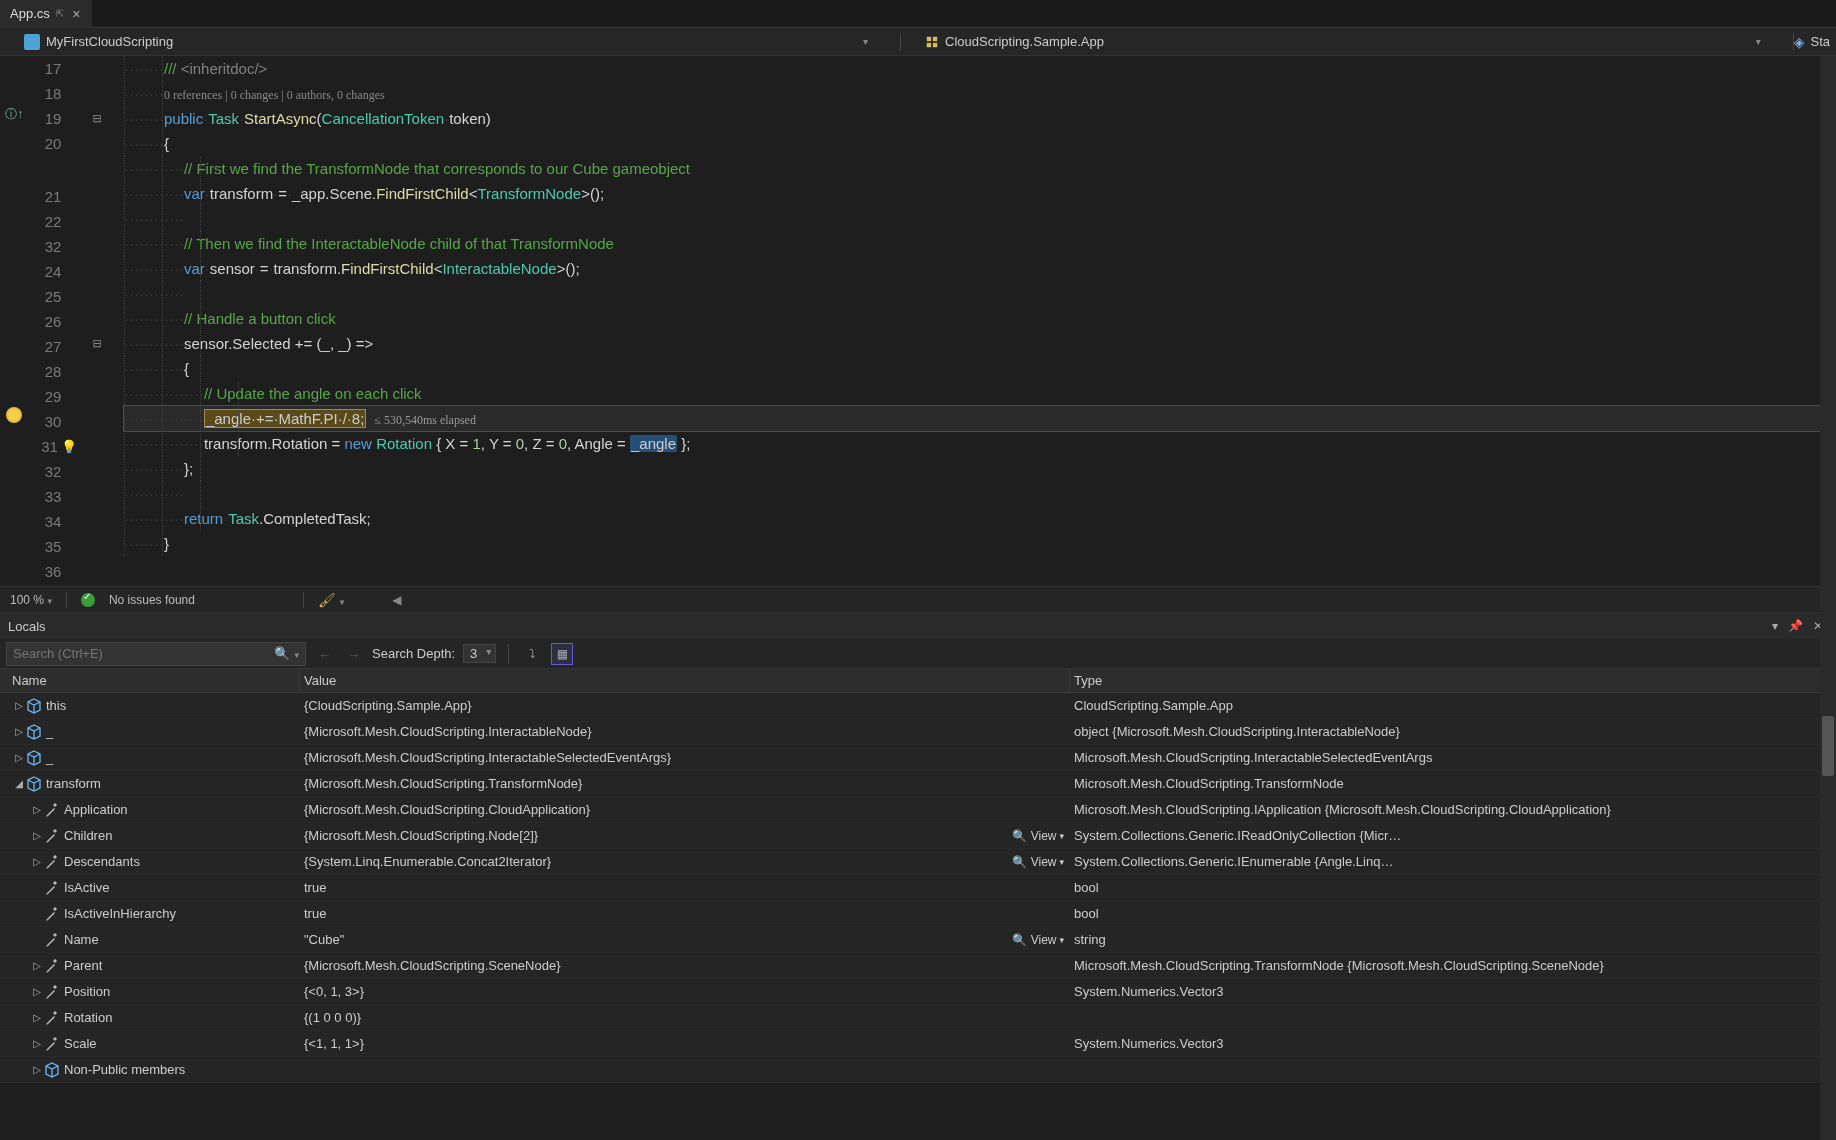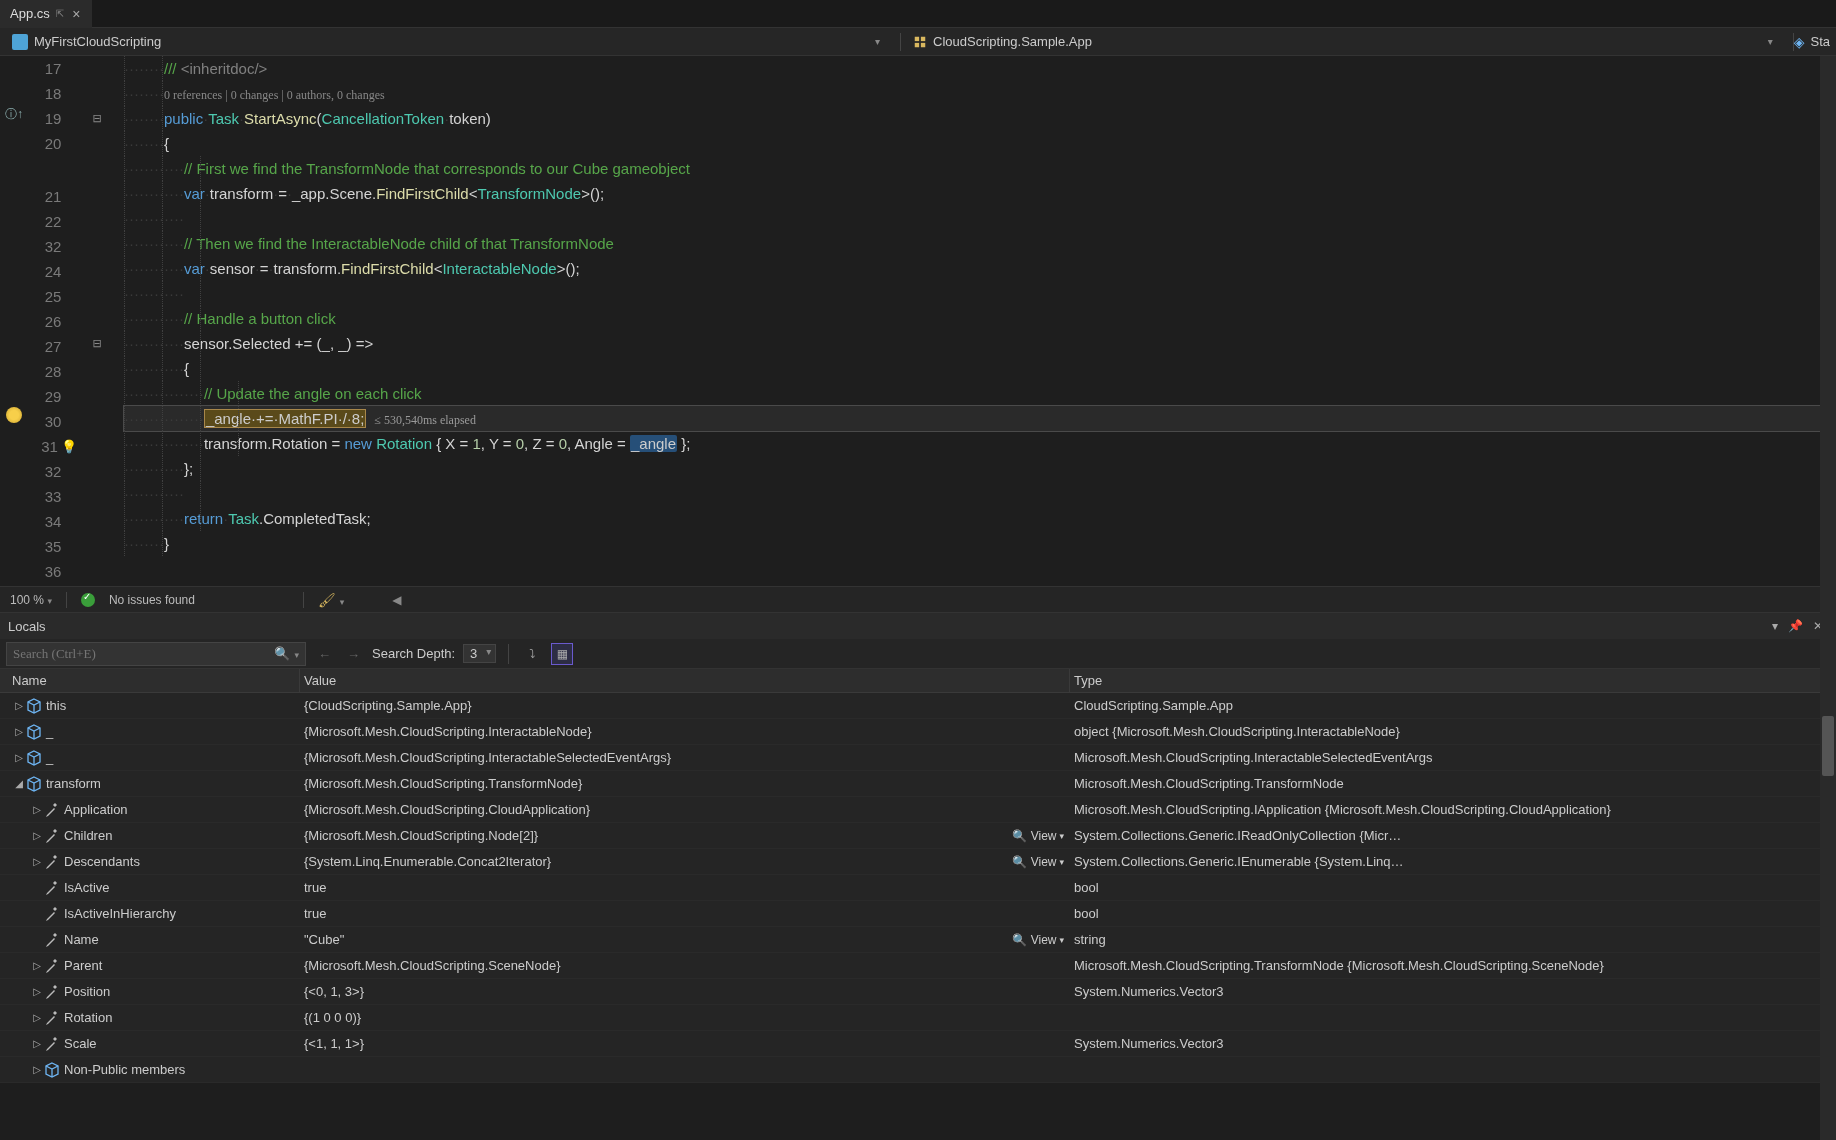--- a/index.html
+++ b/index.html
@@ -6,21 +6,21 @@
 body { background:#1e1e1e; color:#ccc; font-size:13px; overflow:hidden; width:1836px; height:1140px; }
 
 
 .tabs { height:28px; background:#1a1a1a; display:flex; align-items:center; border-bottom:1px solid #333; }
 .tab { height:28px; padding:0 10px; display:flex; align-items:center; gap:6px; background:#2b2b2b; font-size:13px; color:#ddd; }
 .tab-pin { font-size:10px; color:#888; }
 .tab-close { color:#aaa; font-size:14px; padding:0 2px; }
 
 
 .breadcrumb { height:28px; background:#262626; display:flex; align-items:center; border-bottom:1px solid #333; }
-.crumb { display:flex; align-items:center; gap:6px; padding:0 12px; font-size:13px; color:#ccc; }
+.crumb { display:flex; align-items:center; gap:6px; padding:0 24px; font-size:13px; color:#ccc; }
 .crumb-dd { color:#888; font-size:10px; margin-left:auto; padding-right:8px; }
 .crumb-sep { width:1px; height:18px; background:#444; }
 .bc-left { flex:0 0 900px; display:flex; align-items:center; }
 .bc-mid { flex:1; display:flex; align-items:center; }
 .bc-right { display:flex; align-items:center; padding-right:6px; gap:6px; }
 .ic-csharp { width:16px; height:16px; background:#4ea3d6; display:inline-block; border-radius:2px; }
 .ic-method { width:14px; height:14px; display:inline-block; }
 .ic-cube { color:#6eb5f3; font-size:14px; }
 
 
@@ -61,21 +61,21 @@
 .arrow-l { color:#888; font-size:12px; }
 
 
 .locals { background:#252525; border-top:1px solid #333; }
 .locals-title { height:26px; display:flex; align-items:center; padding:0 8px; font-size:13px; color:#ccc; background:#2a2a2a; }
 .locals-title .spacer { flex:1; }
 .locals-title .winbtn { padding:0 5px; color:#aaa; font-size:12px; }
 
 .locals-toolbar { height:30px; display:flex; align-items:center; gap:8px; padding:0 6px; background:#252525; border-bottom:1px solid #333; }
 .search { flex:0 0 300px; height:24px; background:#333; border:1px solid #444; display:flex; align-items:center; padding:0 6px; color:#888; }
-.search input { background:transparent; border:none; outline:none; color:#7dd3fc; flex:1; font-size:13px;font-family:Liberation Serif, serif; }
+.search input { background:transparent; border:none; outline:none; color:#7dd3fc; flex:1; font-size:13px; }
 .nav-arrow { color:#666; padding:0 4px; }
 .depth-lbl { color:#ccc; font-size:13px; }
 .depth-dd { background:#333; border:1px solid #444; padding:1px 18px 1px 6px; font-size:13px; color:#ccc; position:relative; }
 .depth-dd::after { content:'▾'; position:absolute; right:4px; color:#888; font-size:10px; }
 .tb-sep { width:1px; height:20px; background:#444; margin:0 4px; }
 .tb-btn { width:22px; height:22px; display:flex; align-items:center; justify-content:center; color:#aaa; font-size:12px; }
 .tb-btn.active { border:1px solid #6a5acd; background:#2d2d44; }
 
 .grid-head { display:flex; height:24px; background:#2d2d2d; border-bottom:1px solid #3a3a3a; font-size:13px; color:#ccc; }
 .col-name { flex:0 0 300px; padding-left:12px; display:flex; align-items:center; }
@@ -363,21 +363,21 @@
               <path d="M13 3l-2 2-2-2 2-2zM10 6L3 13l-1 2 2-1 7-7z" fill="#bbb"></path>
             </svg>
           </span>
           <span>Descendants</span>
         </div>
         <div class="col-value">
           <span>{System.Linq.Enumerable.Concat2Iterator<microsoft.mesh.cloudscripting.node>}</microsoft.mesh.cloudscripting.node></span>
           <span class="view-btn"><span class="mag">🔍</span>View <span style="font-size:9px">▾</span></span>
         </div>
         <div class="col-type">
-          <span>System.Collections.Generic.IEnumerable<microsoft.mesh.cloudscripting.node> {System.Linq…</microsoft.mesh.cloudscripting.node></span>
+          <span>System.Collections.Generic.IEnumerable<microsoft.mesh.cloudscripting.node> {Angle.Linq…</microsoft.mesh.cloudscripting.node></span>
         </div>
       </div>
       <div class="row">
         <div class="col-name" style="padding-left:30px">
           <span class="exp">&nbsp;</span>
           <span class="node-ic">
             <svg width="16" height="16" viewBox="0 0 16 16">
               <path d="M13 3l-2 2-2-2 2-2zM10 6L3 13l-1 2 2-1 7-7z" fill="#bbb"></path>
             </svg>
           </span>

